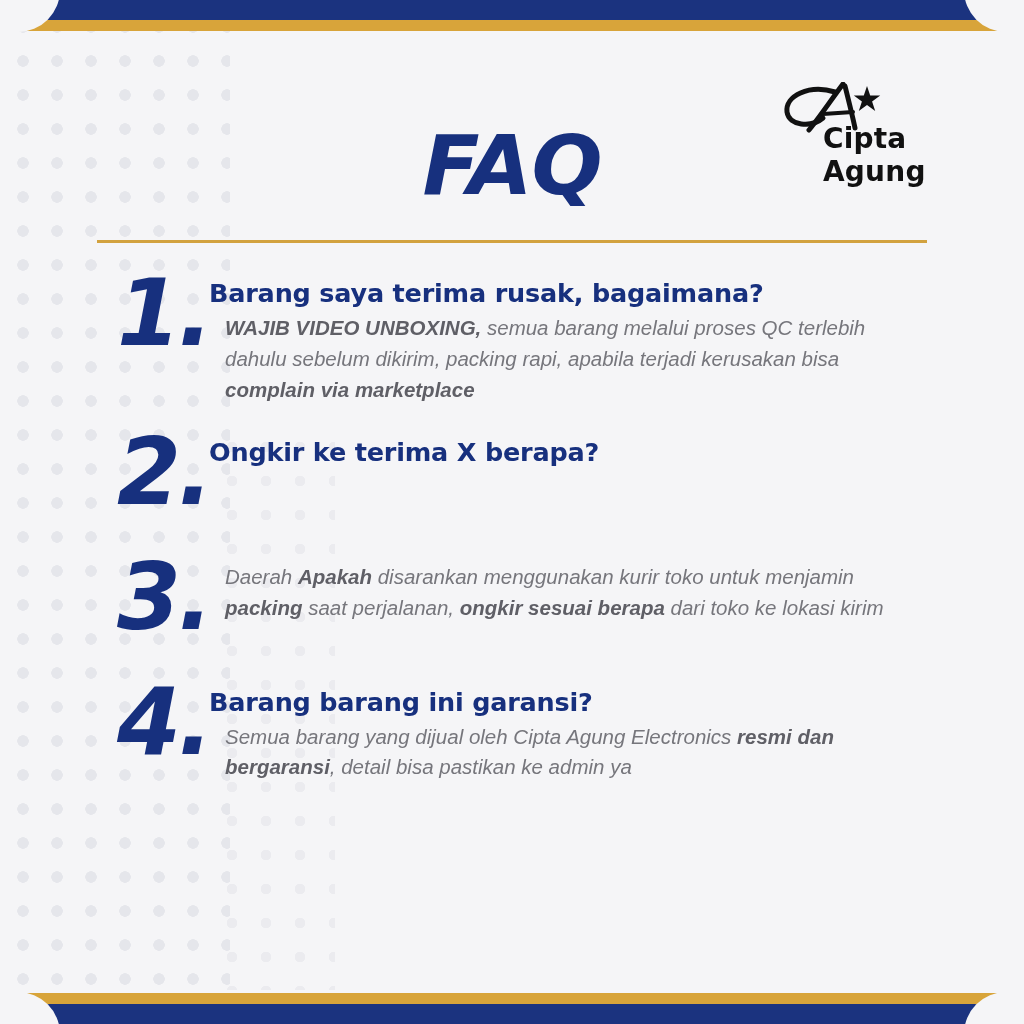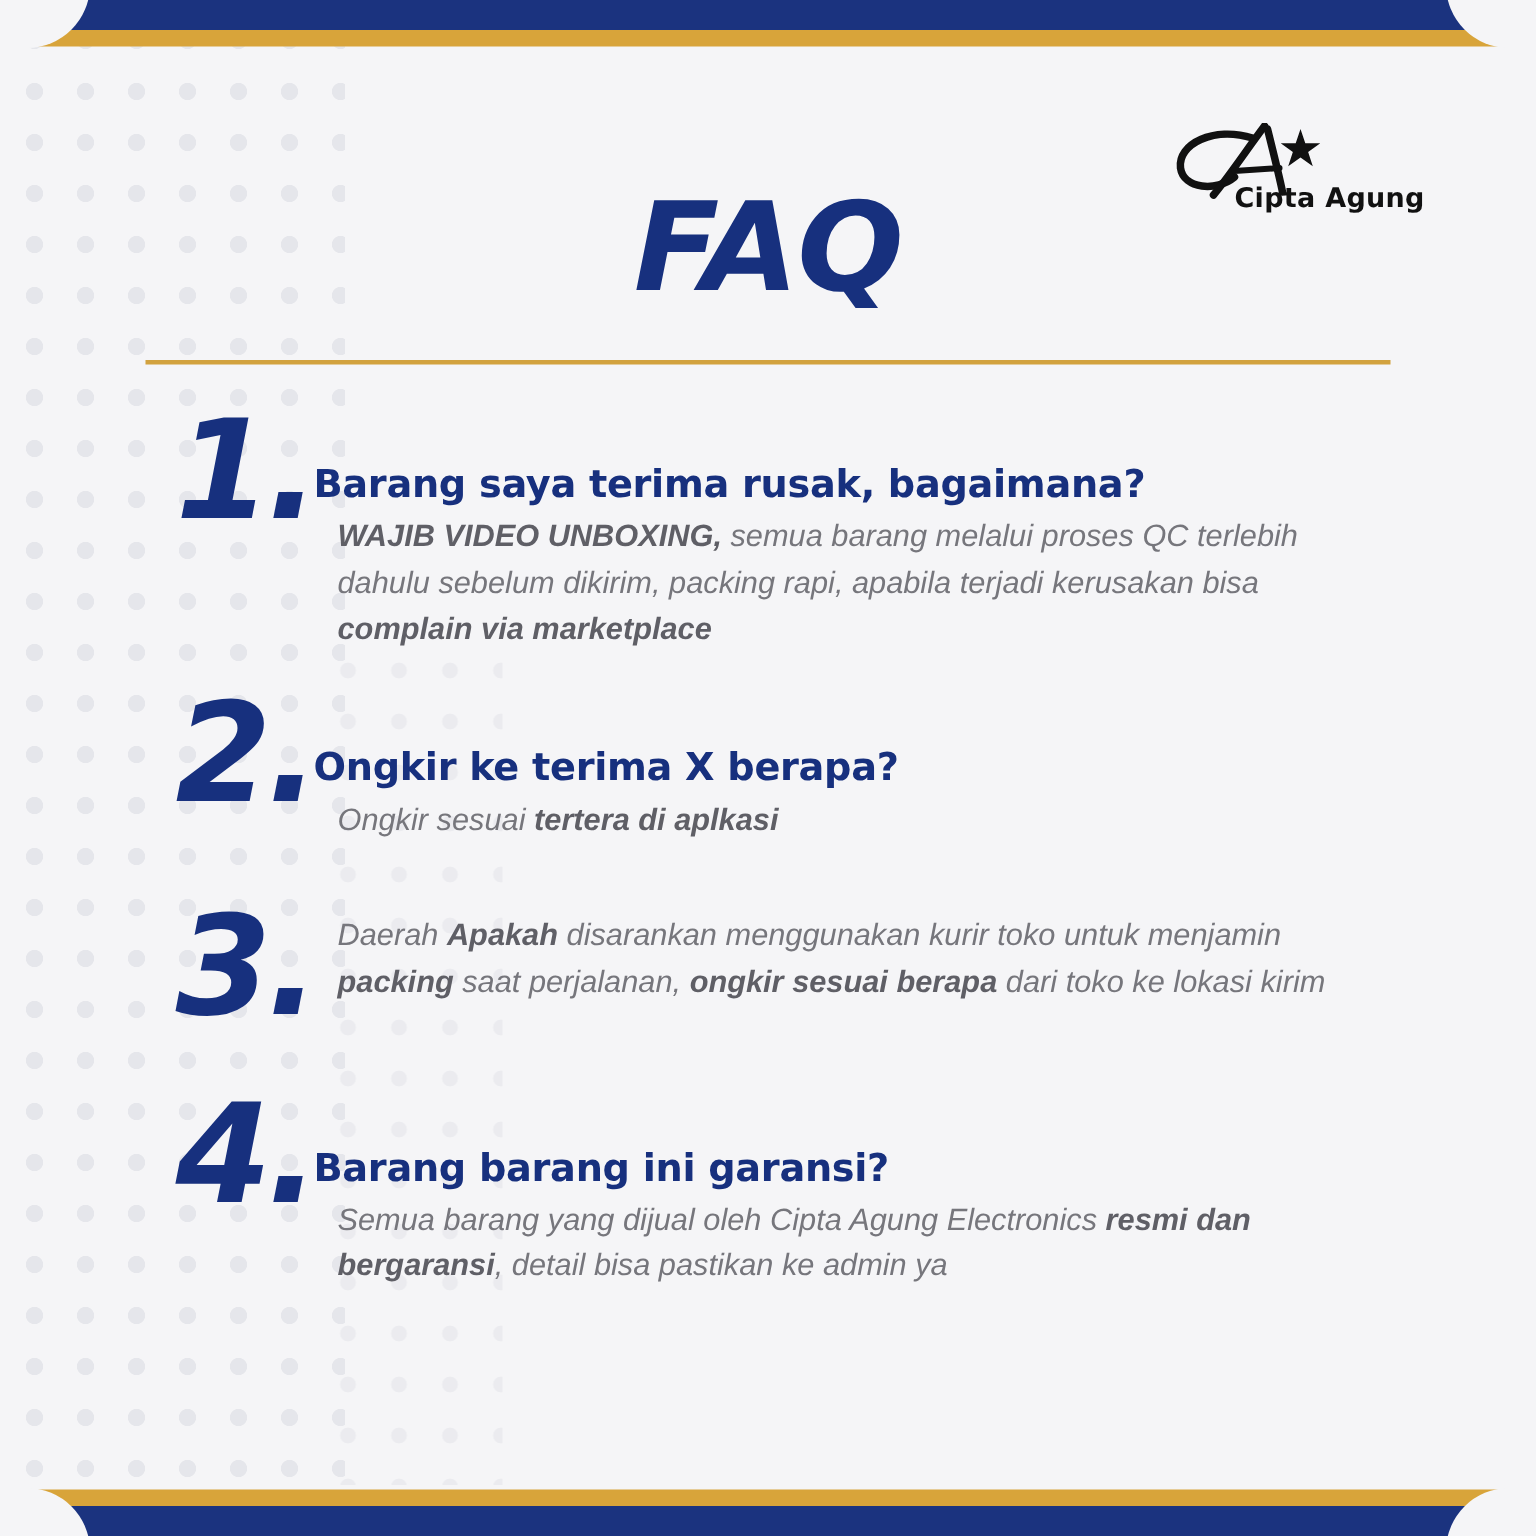--- a/index.html
+++ b/index.html
@@ -115,21 +115,21 @@
     position: absolute;
     left: 0;
     top: 0;
   }
   .logo-text {
     position: absolute;
     left: 44px;
     top: 40px;
     font-family: "DejaVu Sans", sans-serif;
     font-weight: bold;
-    font-size: 18px;
+    font-size: 28px;
     letter-spacing: .2px;
     color: #111;
   }
 
   .rule {
     position: absolute;
     left: 97px;
     right: 97px;
     top: 240px;
     height: 3px;
@@ -170,21 +170,20 @@
     padding-top: 6px;
   }
 
   .q {
     font-family: "DejaVu Sans", sans-serif;
     font-weight: bold;
     font-size: 25.5px;
     color: #17307e;
     margin-bottom: 5px;
     letter-spacing: -.2px;
-    margin-top: 30px;
   }
 
   .a {
     font-family: "Liberation Sans", sans-serif;
     font-style: italic;
     font-size: 20.5px;
     line-height: 1.5;
     color: #76767c;
     max-width: 690px;
     margin-left: 16px;
@@ -239,21 +238,20 @@
       <div class="body">
         <div class="q">Barang saya terima rusak, bagaimana?</div>
         <div class="a"><span class="dark">WAJIB VIDEO UNBOXING,</span> semua barang melalui proses QC terlebih dahulu sebelum dikirim, packing rapi, apabila terjadi kerusakan bisa <span class="dark">complain via marketplace</span></div>
       </div>
     </div>
 
     <div class="item i2">
       <div class="num">2.</div>
       <div class="body">
         <div class="q">Ongkir ke terima X berapa?</div>
-        <div class="a">Ongkir sesuai <span class="dark">tertera di aplkasi</span></div>
       </div>
     </div>
 
     <div class="item i3">
       <div class="num">3.</div>
       <div class="body">
         <div class="a">Daerah <span class="dark">Apakah</span> disarankan menggunakan kurir toko untuk menjamin <span class="dark">packing</span> saat perjalanan, <span class="dark">ongkir sesuai berapa</span> dari toko ke lokasi kirim</div>
       </div>
     </div>
 

